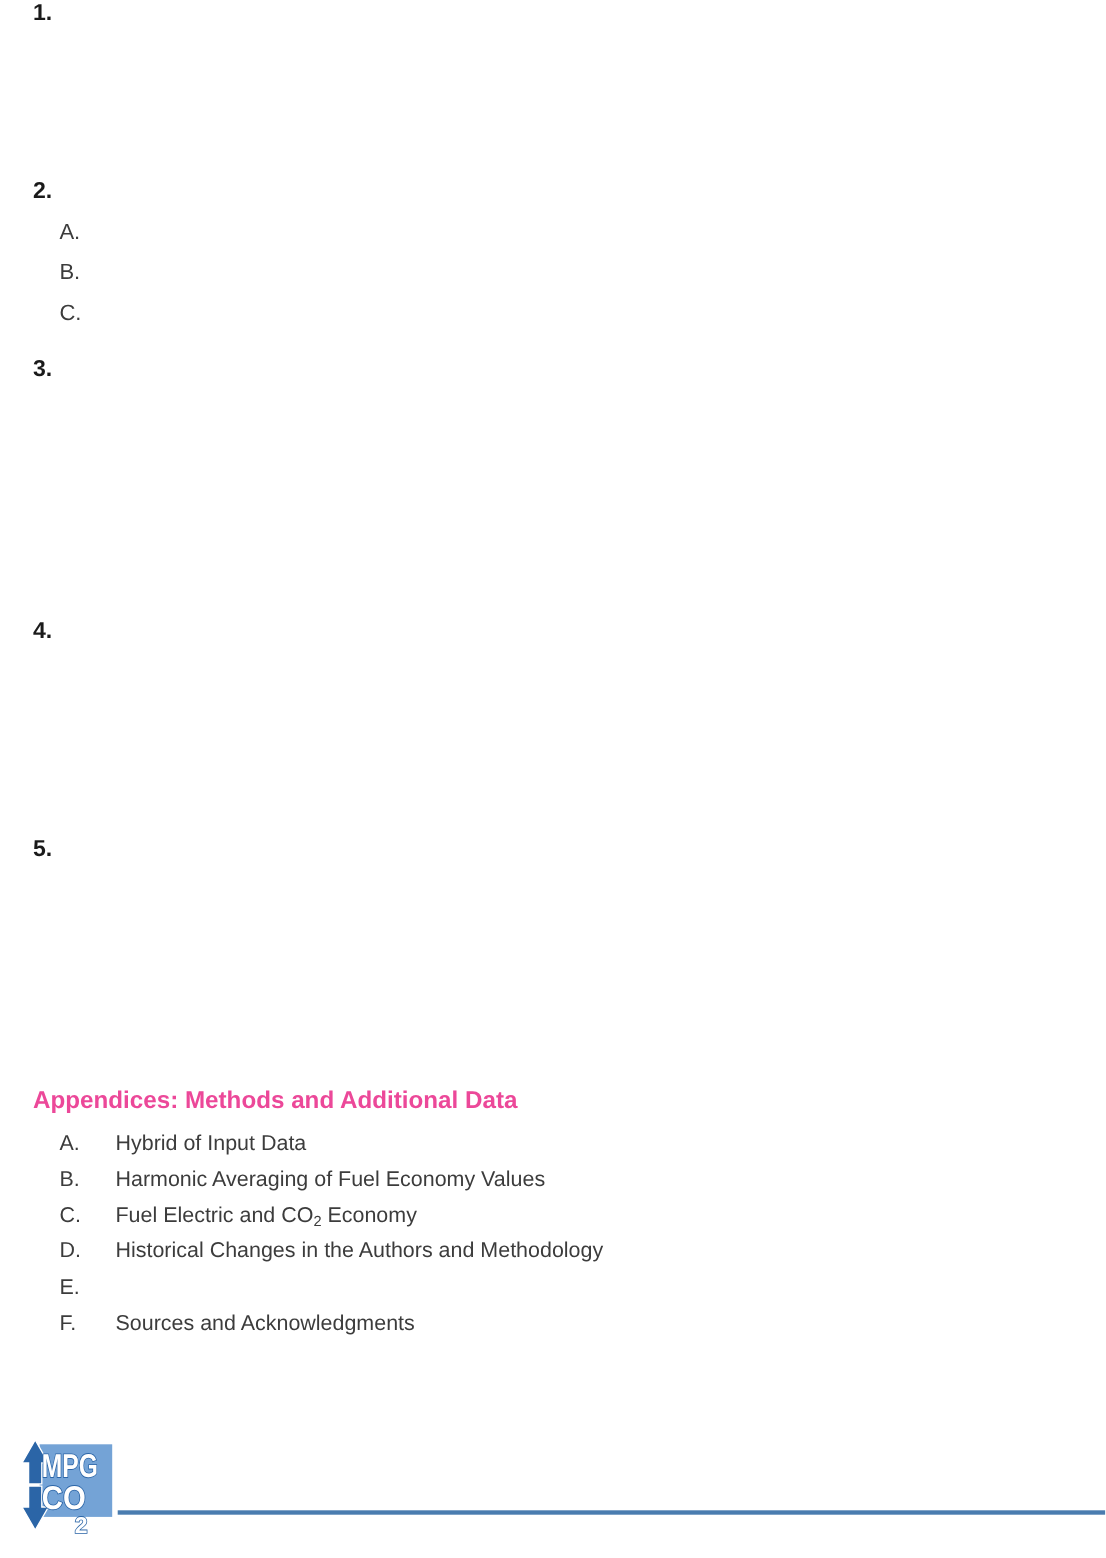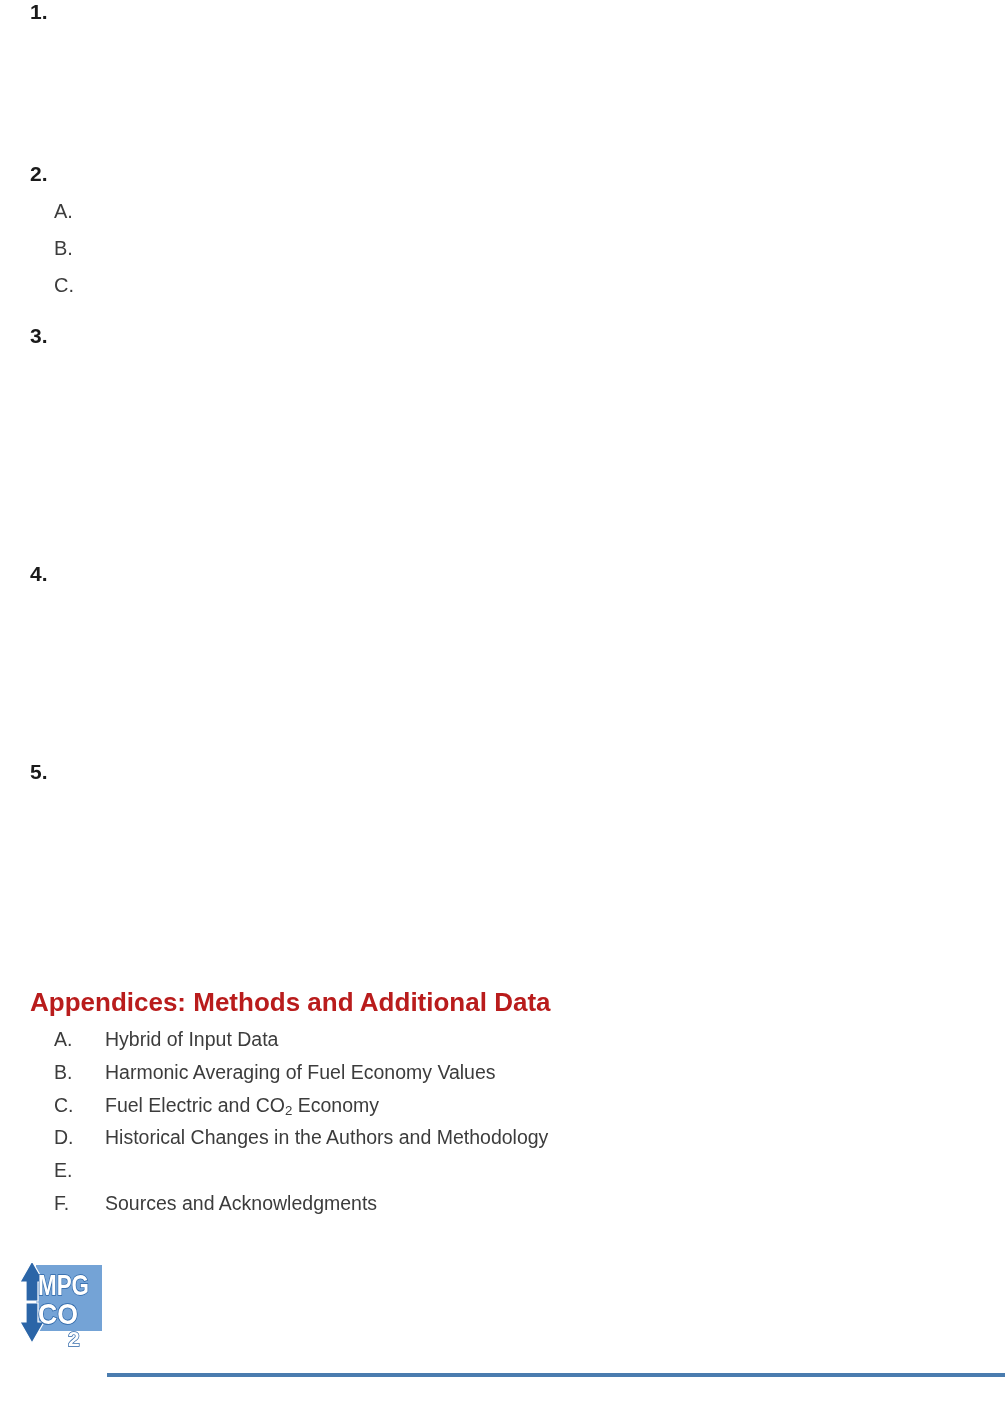--- a/index.html
+++ b/index.html
@@ -34,23 +34,23 @@
     line-height: 1;
     white-space: nowrap;
   }
   .s2a { top: 201px; }
   .s2b { top: 238px; }
   .s2c { top: 275px; }
   .appendices-heading {
     position: absolute;
     left: 30px;
     top: 989px;
-    font-size: 26px;
+    font-size: 22px;
     font-weight: bold;
-    color: #b91c1c;
+    color: #ec4899;
     line-height: 1;
     white-space: nowrap;
   }
   .appendix-row {
     position: absolute;
     left: 54px;
     display: flex;
     font-size: 19.5px;
     color: #3c3c3c;
     line-height: 1;
@@ -71,21 +71,21 @@
     position: absolute;
     left: 107px;
     top: 1373px;
     width: 898px;
     height: 4px;
     background: #4a7caf;
   }
   .logo-wrap {
     position: absolute;
     left: 12px;
-    top: 1258px;
+    top: 1306px;
     width: 96px;
     height: 96px;
   }
   .logo-wrap svg text {
     font-family: "Liberation Sans", "DejaVu Sans", sans-serif;
     font-weight: bold;
   }
 </style>
 </head>
 <body>

